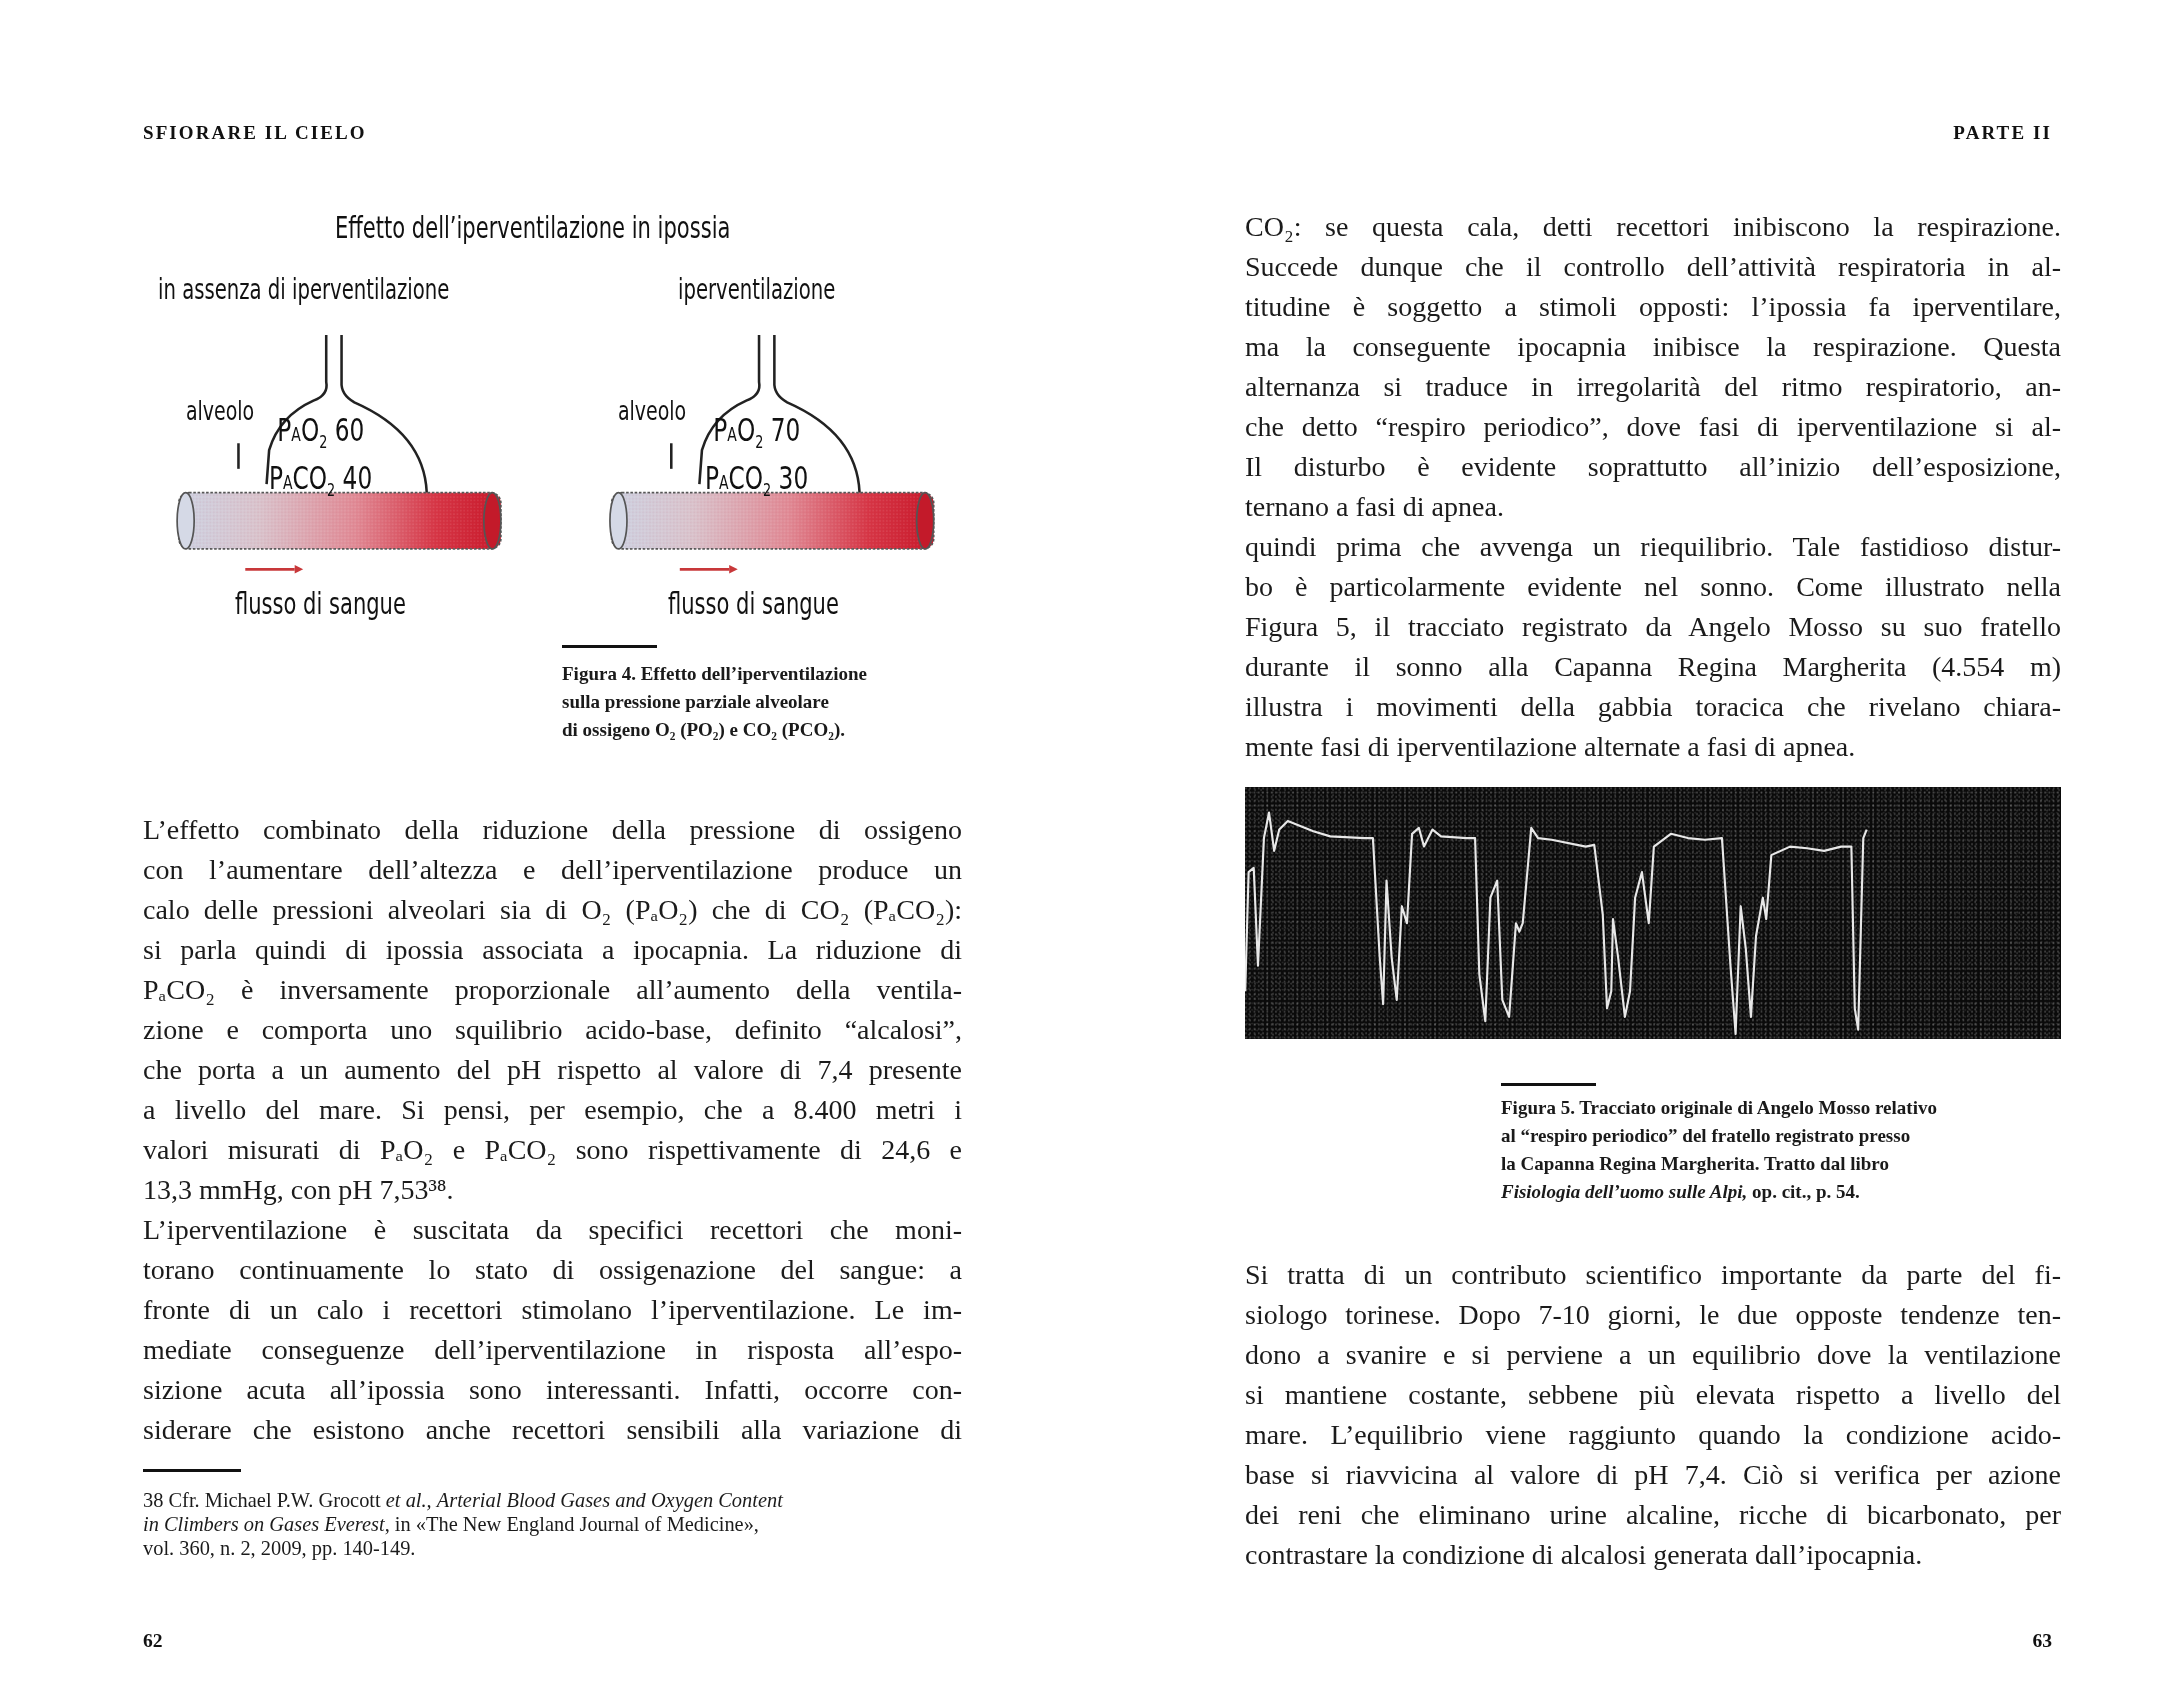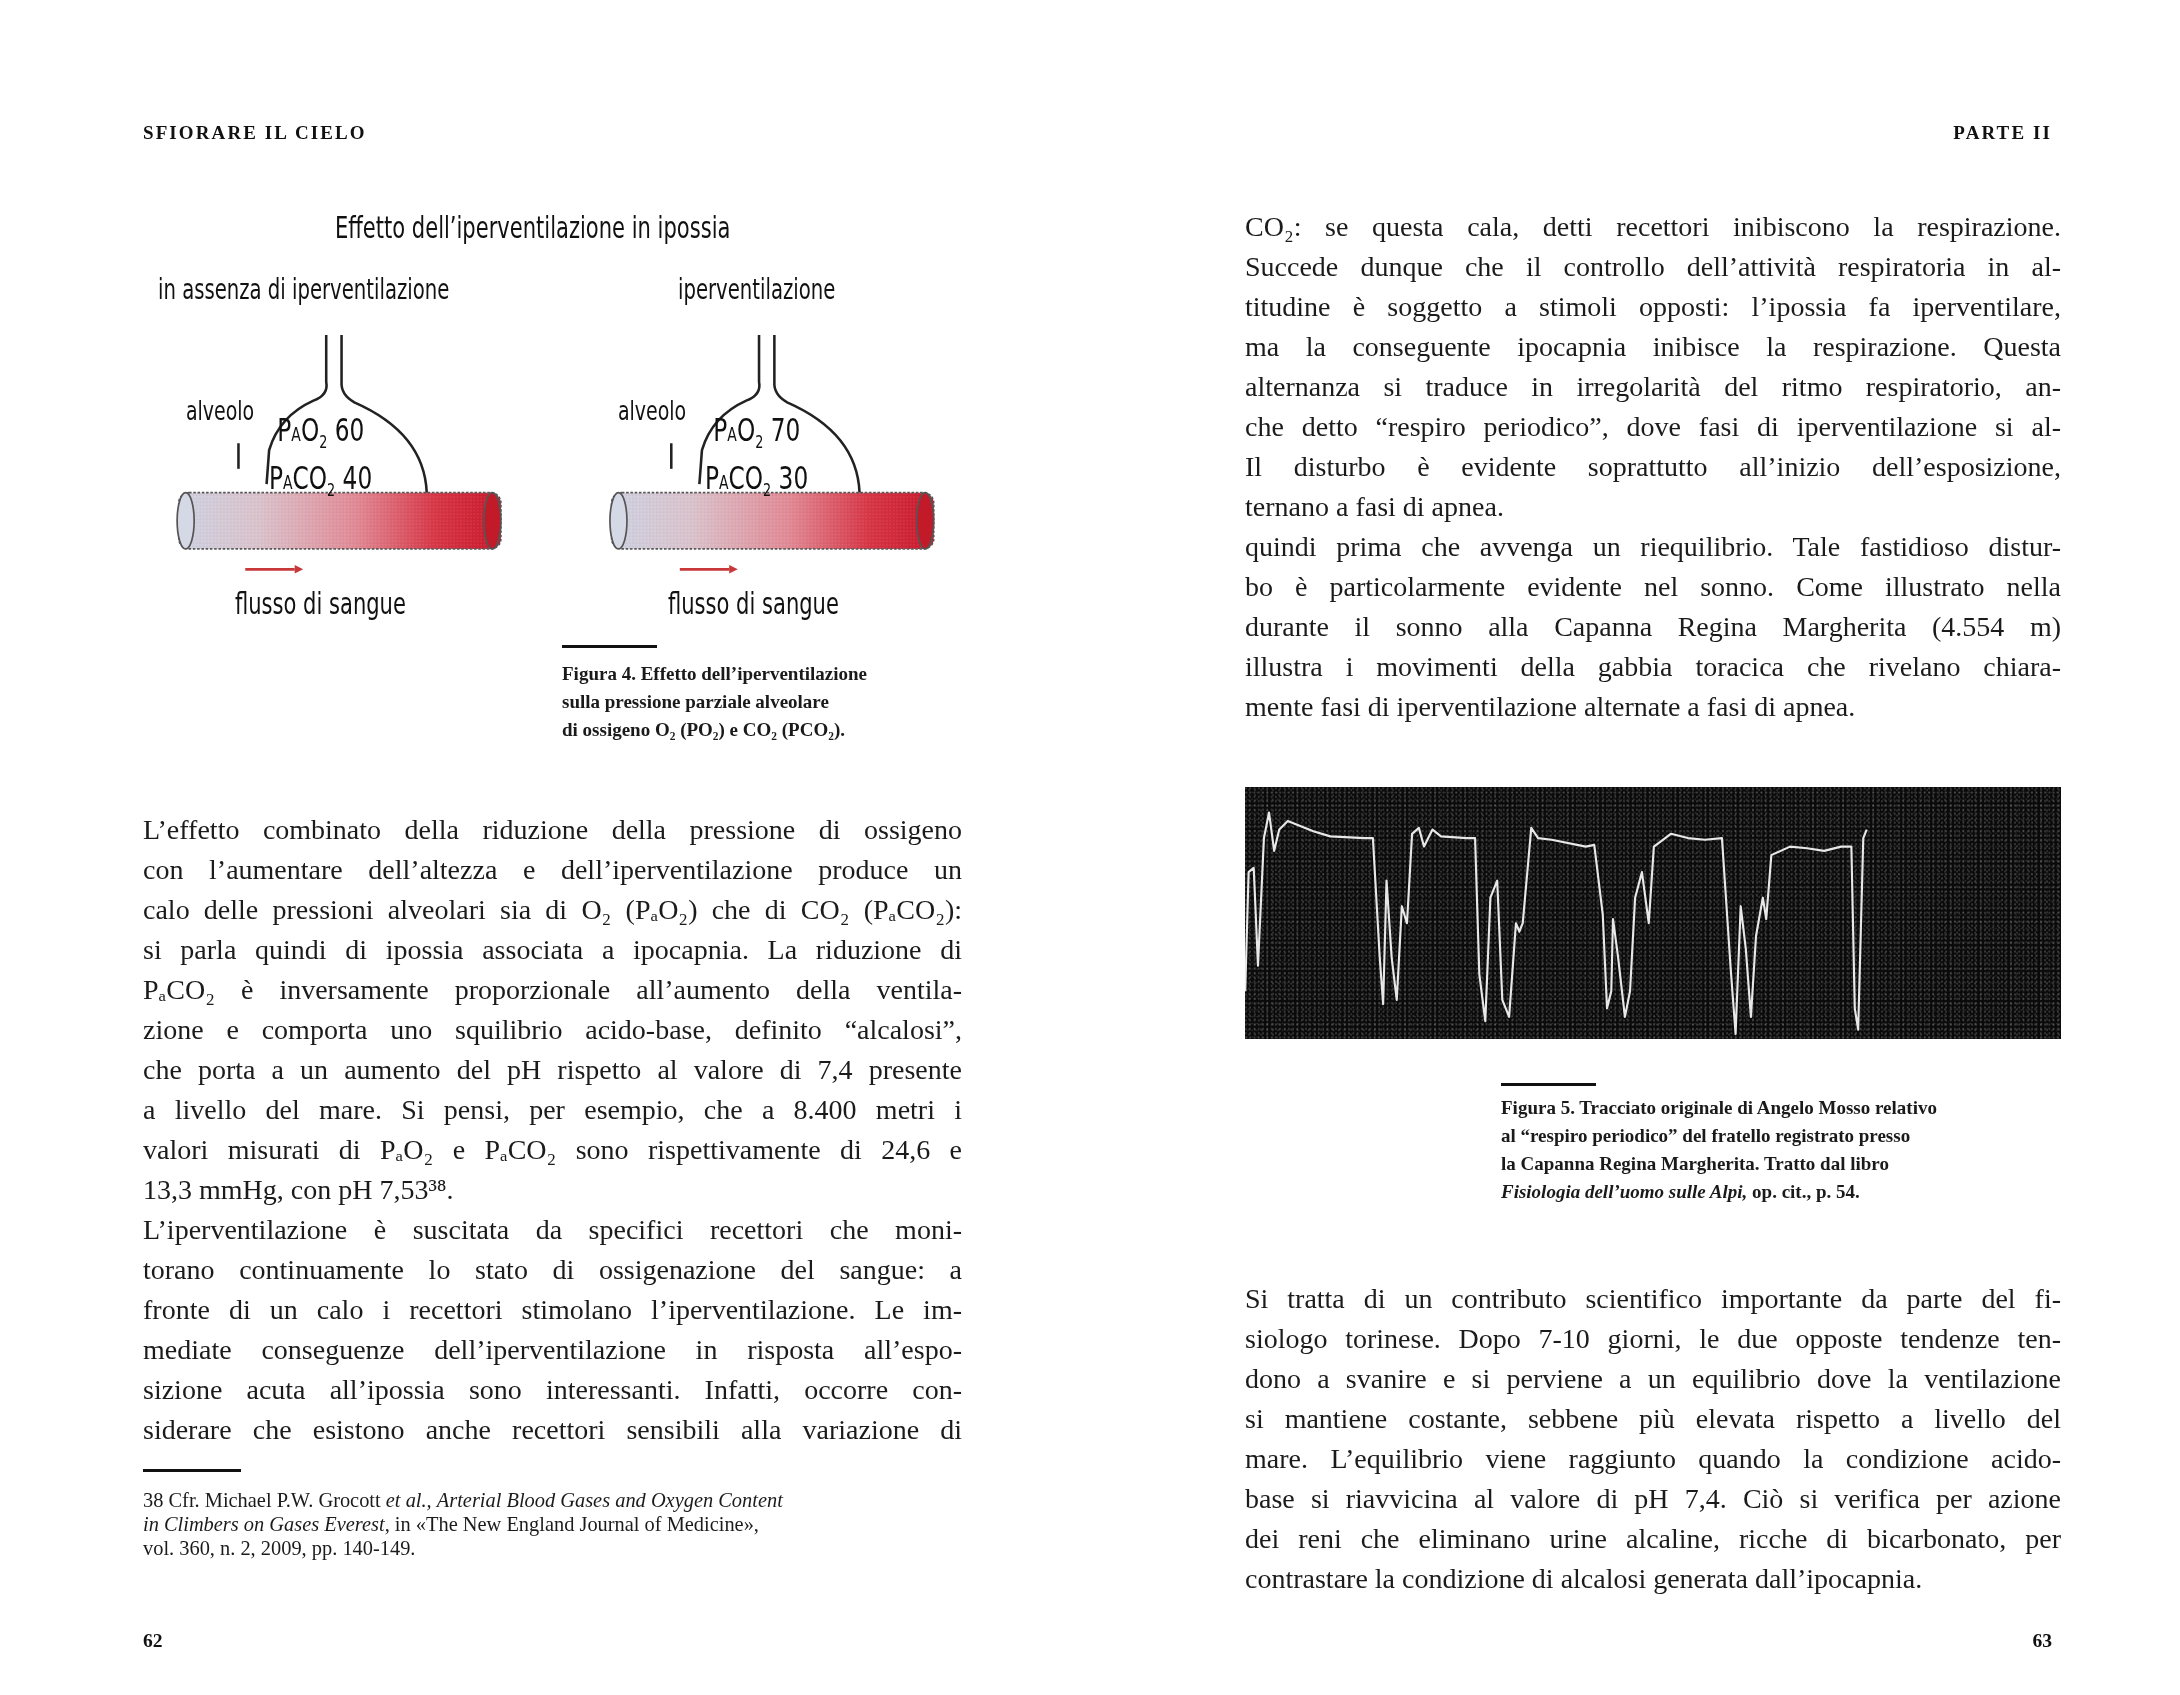--- a/index.html
+++ b/index.html
@@ -53,21 +53,21 @@
   .body-text {
     position: absolute; font-family: "Liberation Serif", serif;
     font-size: 28px; line-height: 40px; color: #1b1b1b;
     text-align: justify;
   }
   .body-text .line { display: block; text-align: justify; text-align-last: justify; white-space: nowrap; }
   .body-text .line.last { text-align-last: left; }
 
   .left-body { left: 143px; top: 794px; width: 819px; }
   .right-body-1 { left: 1245px; top: 191px; width: 816px; }
-  .right-body-2 { left: 1245px; top: 1239px; width: 816px; margin-top: 24px; }
+  .right-body-2 { left: 1245px; top: 1239px; width: 816px; }
 
   .footnote-rule { position: absolute; left: 143px; top: 1453px; width: 98px; height: 3.4px; background: #111; }
   .footnote {
     position: absolute; left: 143px; top: 1472px; width: 819px;
     font-family: "Liberation Serif", serif; font-size: 20.4px; line-height: 24px; color: #1b1b1b;
   }
   .footnote .line { display: block; white-space: nowrap; }
   .footnote em { font-style: italic; }
 
   
@@ -204,20 +204,21 @@
     <span class="line">CO₂: se questa cala, detti recettori inibiscono la respirazione.</span>
     <span class="line">Succede dunque che il controllo dell’attività respiratoria in al-</span>
     <span class="line">titudine è soggetto a stimoli opposti: l’ipossia fa iperventilare,</span>
     <span class="line">ma la conseguente ipocapnia inibisce la respirazione. Questa</span>
     <span class="line">alternanza si traduce in irregolarità del ritmo respiratorio, an-</span>
     <span class="line">che detto “respiro periodico”, dove fasi di iperventilazione si al-</span>
     <span class="line">Il disturbo è evidente soprattutto all’inizio dell’esposizione,</span>
     <span class="line last">ternano a fasi di apnea.</span>
     <span class="line">quindi prima che avvenga un riequilibrio. Tale fastidioso distur-</span>
     <span class="line">bo è particolarmente evidente nel sonno. Come illustrato nella</span>
+    <span class="line">Figura 5, il tracciato registrato da Angelo Mosso su suo fratello</span>
     <span class="line">durante il sonno alla Capanna Regina Margherita (4.554 m)</span>
     <span class="line">illustra i movimenti della gabbia toracica che rivelano chiara-</span>
     <span class="line last">mente fasi di iperventilazione alternate a fasi di apnea.</span>
   </div>
 
   <div class="fig5">
     <div class="noise"></div>
     <svg width="816" height="252" viewBox="0 0 958 296">
       <polyline fill="none" stroke="#e8e8e8" stroke-width="2.5" stroke-linejoin="round" points="0,240 4,100 10,95 15,210 22,60 28,30 34,75 40,50 50,40 80,52 100,58 140,60 150,60 158,200 162,255 166,110 172,200 178,250 184,140 190,160 196,55 204,48 210,70 220,50 230,58 260,60 270,60 275,220 282,275 288,130 296,110 302,250 310,270 318,160 322,170 326,160 336,48 344,60 360,62 400,70 410,68 420,150 425,260 430,240 432,155 438,200 446,270 452,240 458,130 466,100 474,160 480,70 500,55 520,60 540,62 560,60 570,210 576,290 582,140 588,190 594,270 600,175 608,130 612,155 618,80 640,70 660,72 680,75 700,70 712,70 716,260 720,285 726,60 730,50"></polyline>
     </svg>

